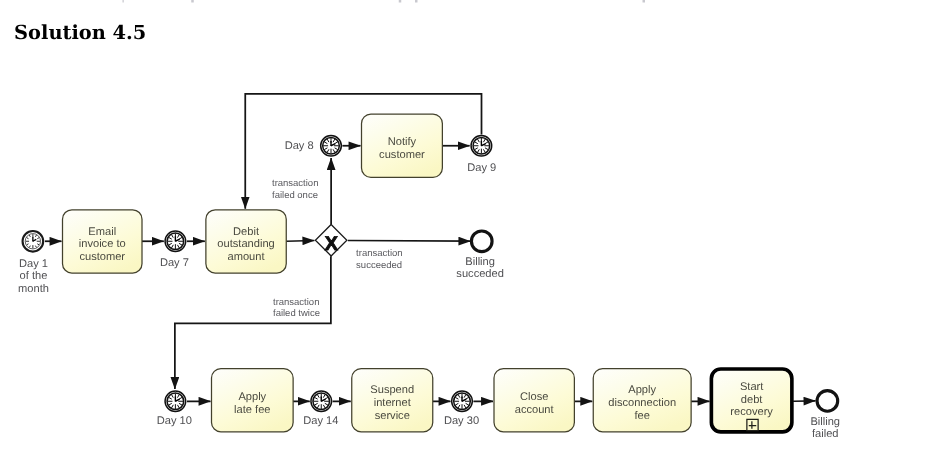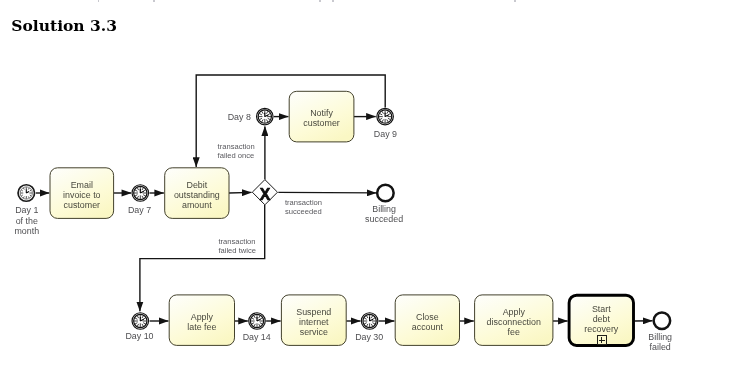--- a/index.html
+++ b/index.html
@@ -20,21 +20,21 @@
 <body>
 
 <div id="page">
   <div class="cuttext">
       <i style="left: 97.5px;"></i>
       <i style="left: 153px;"></i>
       <i style="left: 319px;"></i>
       <i style="left: 332px;"></i>
       <i style="left: 514px;"></i>
     </div>
-  <div class="heading">Solution 3.3</div>
+  <div class="heading">Solution 4.5</div>
   <svg id="bpmn" width="747" height="379" viewBox="0 0 747 379">
     <defs>
       <linearGradient id="taskfill" x1="0.10" y1="0" x2="0.70" y2="1">
         <stop offset="0" stop-color="#fefefa"></stop>
         <stop offset="0.26" stop-color="#fdfdec"></stop>
         <stop offset="0.66" stop-color="#fdfbd6"></stop>
         <stop offset="1" stop-color="#faf7c4"></stop>
       </linearGradient>
       <marker id="arw" viewBox="0 0 10 7.2" refX="9.7" refY="3.6" markerWidth="10" markerHeight="7.2" orient="auto" markerUnits="userSpaceOnUse">
         <path d="M0.15,0.1 L10,3.6 L0.15,7.1 Z" fill="#131313"></path>

